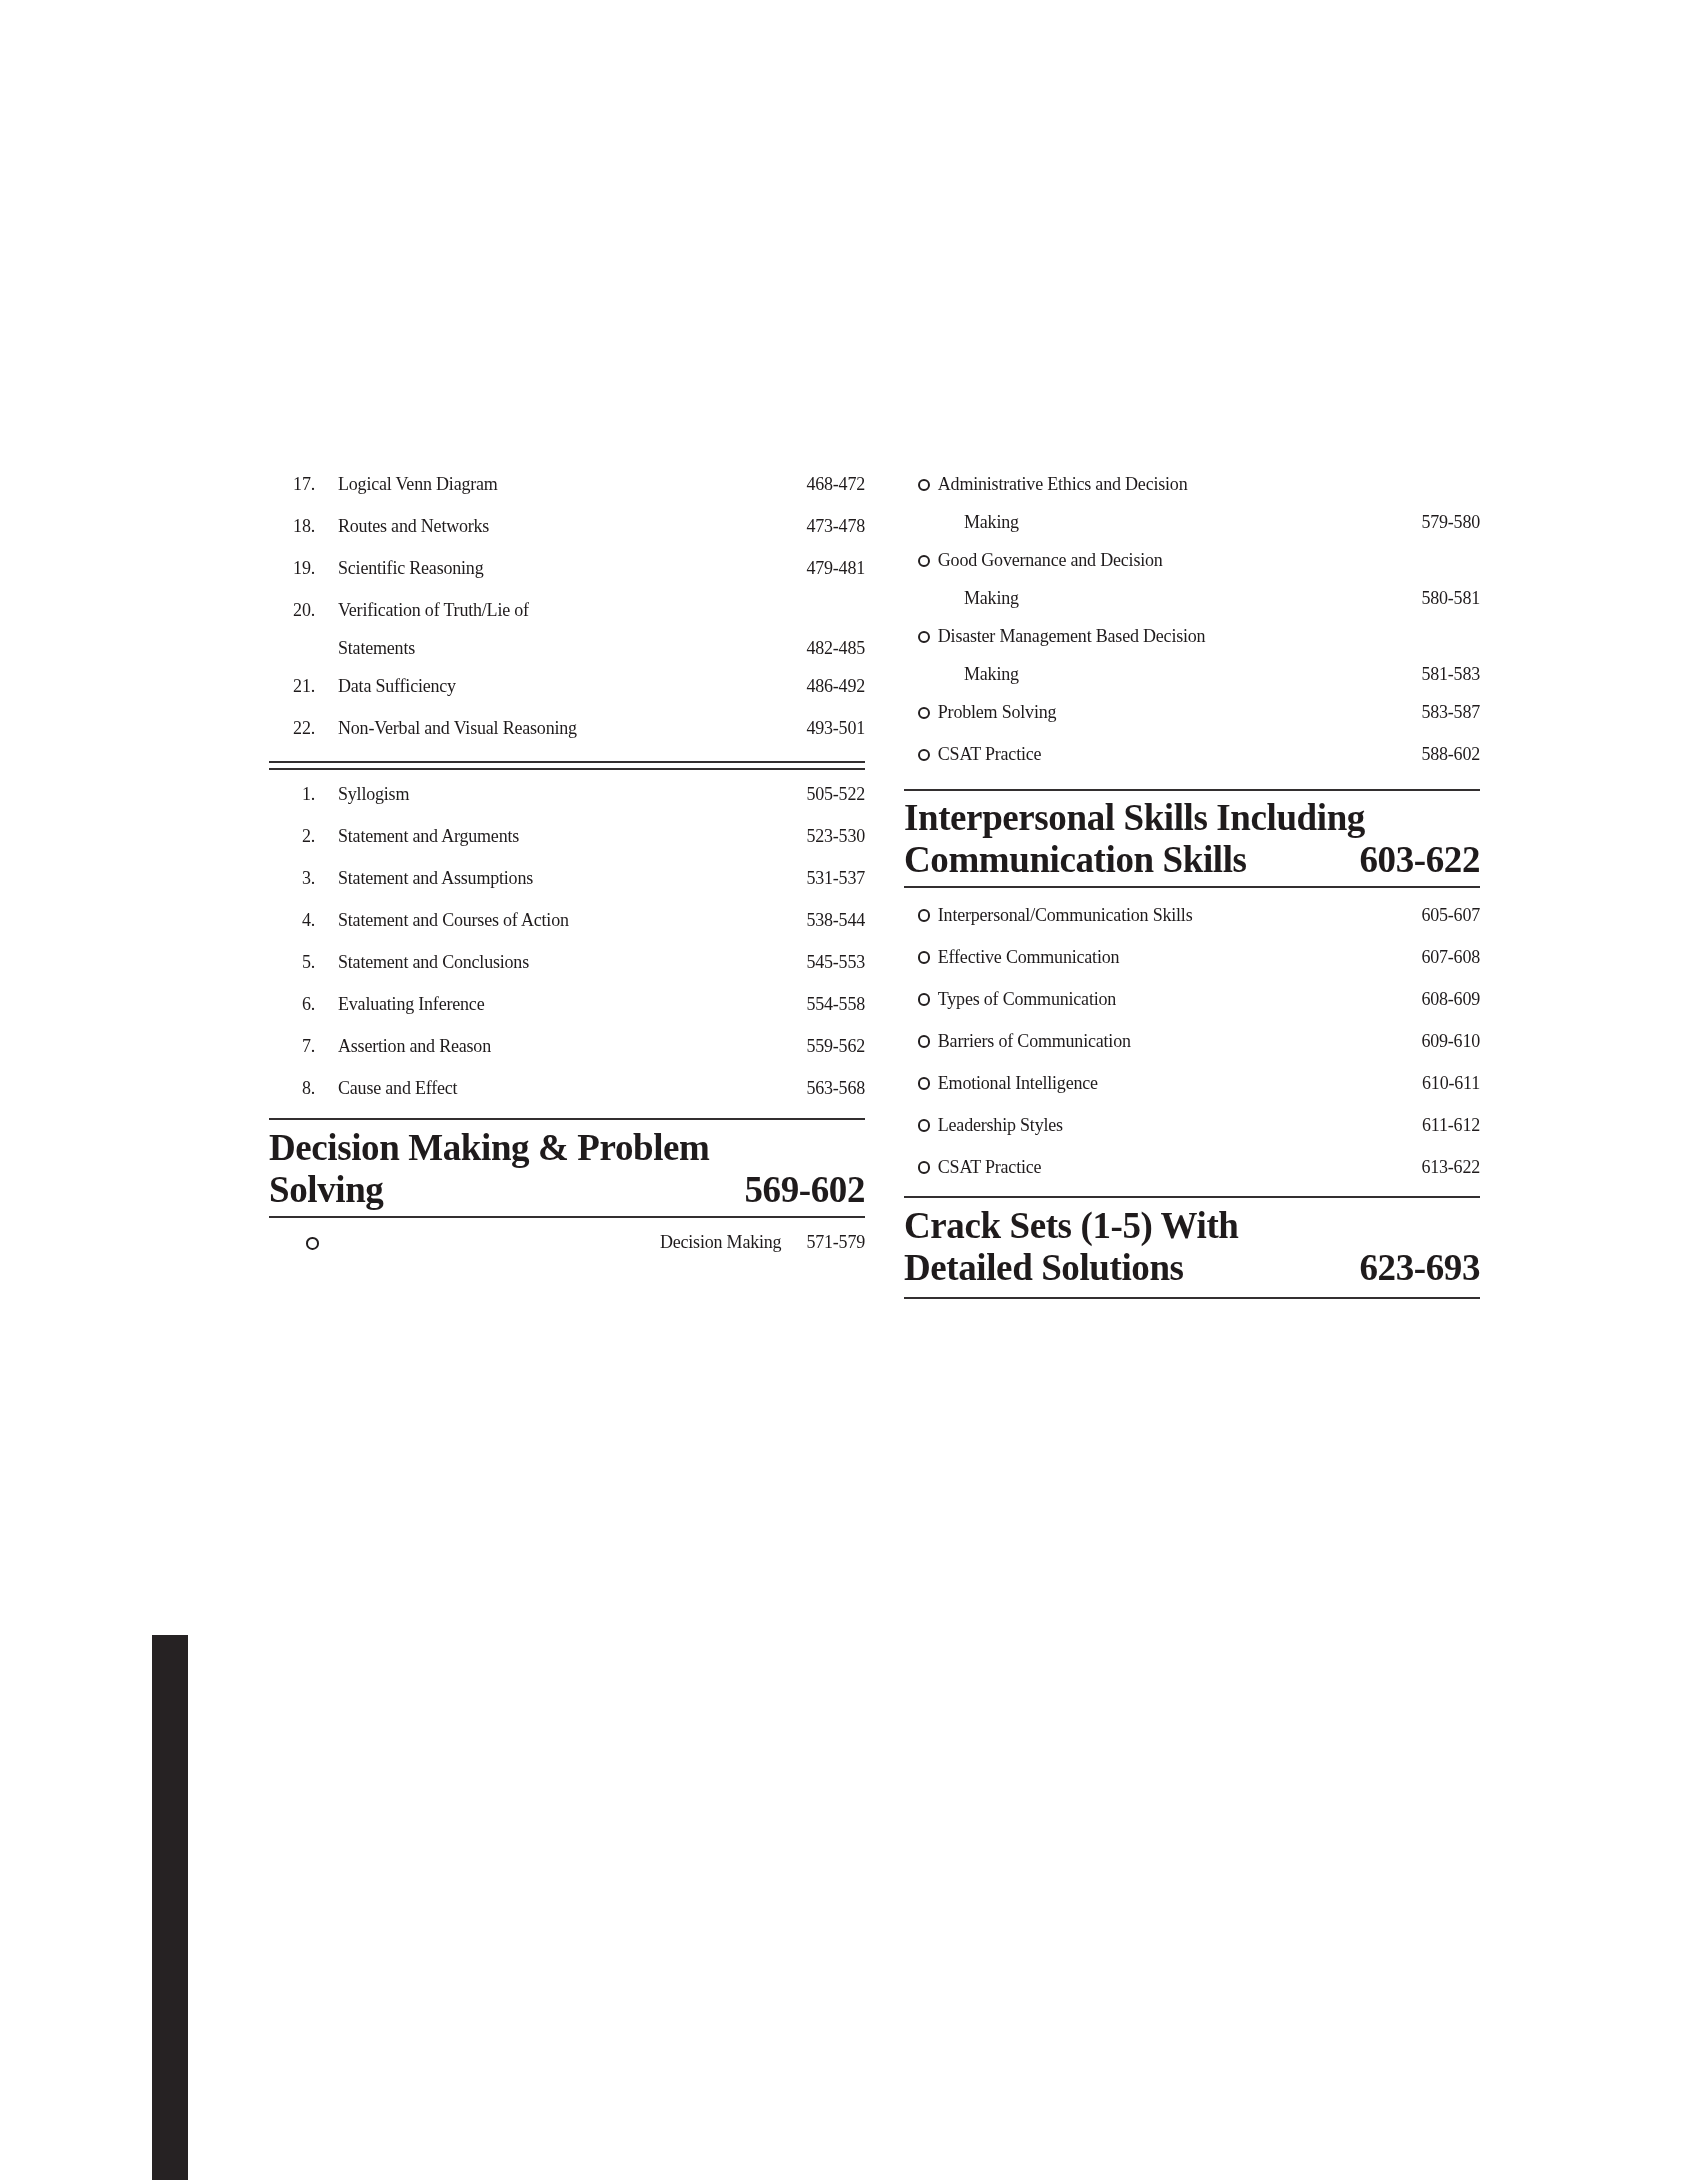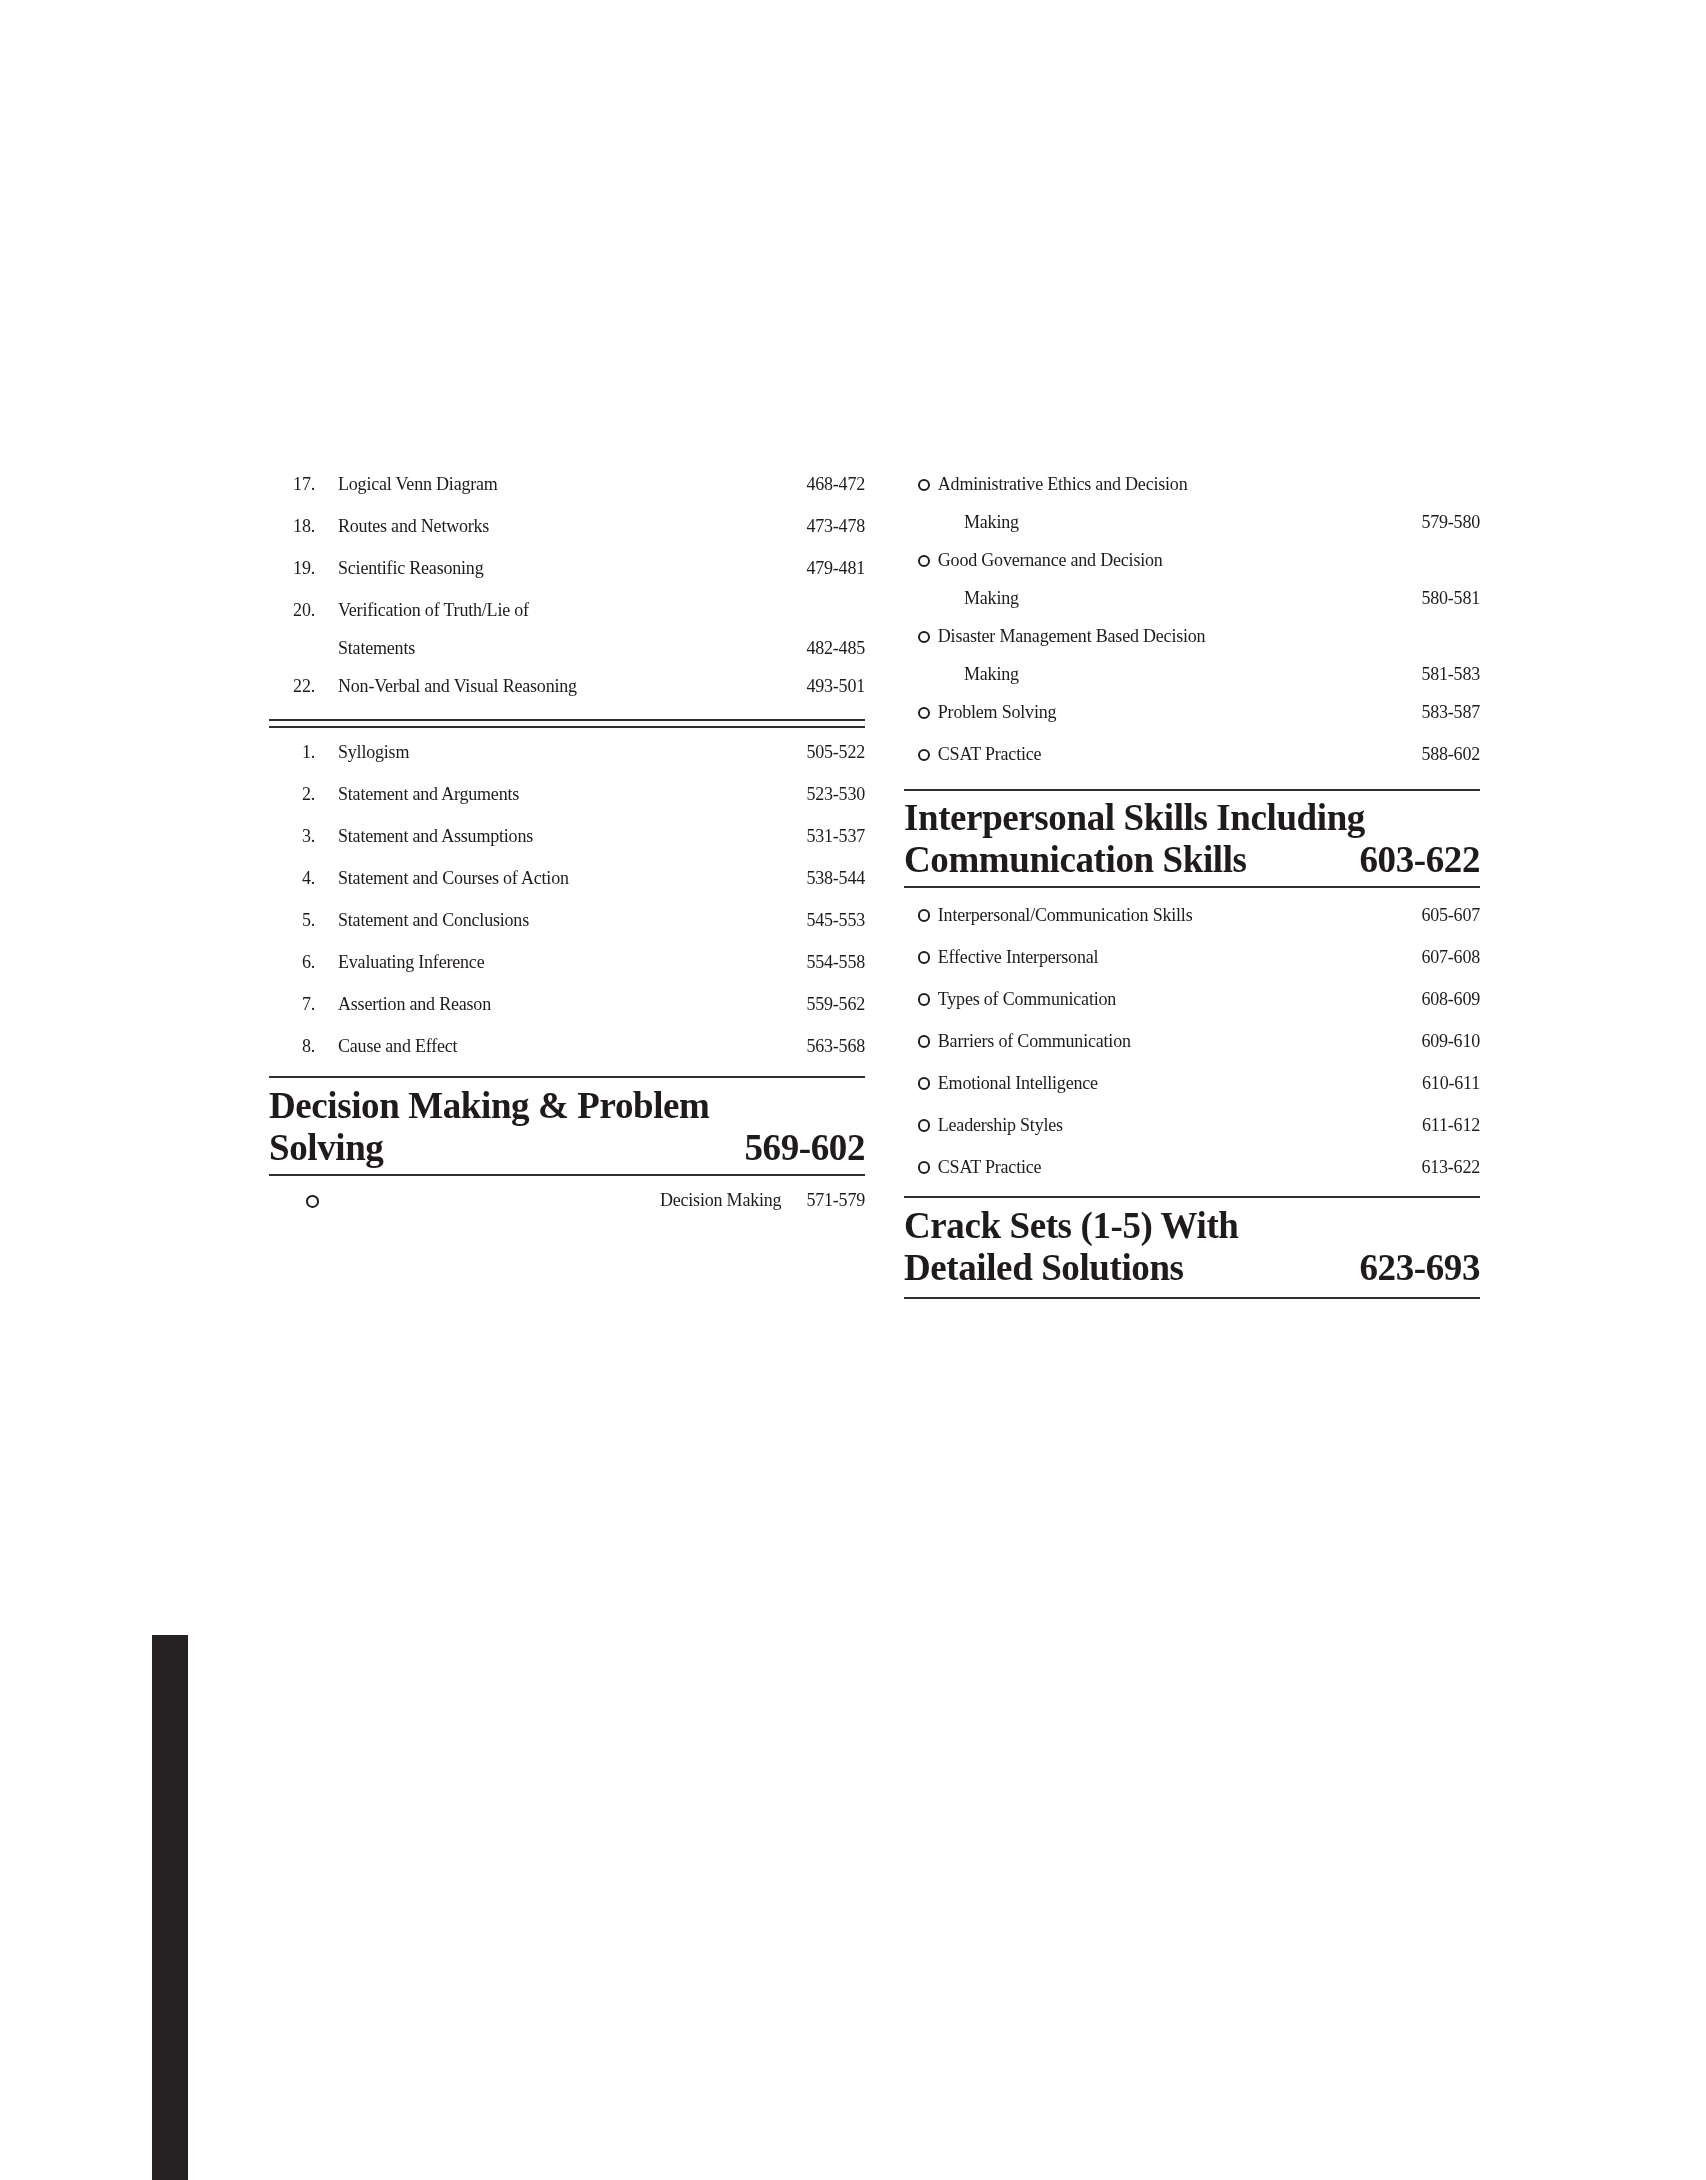--- a/index.html
+++ b/index.html
@@ -68,20 +68,25 @@
   <div class="line">
     <span class="num">20.</span>
     <span class="ttl">Verification of Truth/Lie of</span>
   </div>
   <div class="line cont">
     <span class="num"></span>
     <span class="ttl">Statements</span>
     <span class="pgs">482-485</span>
   </div>
   <div class="line">
+    <span class="num">21.</span>
+    <span class="ttl">Data Sufficiency</span>
+    <span class="pgs">486-492</span>
+  </div>
+  <div class="line">
     <span class="num">22.</span>
     <span class="ttl">Non-Verbal and Visual Reasoning</span>
     <span class="pgs">493-501</span>
   </div>
 
   <div class="rule mt14"></div>
 
 
   <div class="rule mt6"></div>
 
@@ -206,21 +211,21 @@
   <div class="rule mt6"></div>
 
   <div class="mt6">
     <div class="line sub">
       <span class="bullet"></span>
       <span class="ttl">Interpersonal/Communication Skills</span>
       <span class="pgs">605-607</span>
     </div>
     <div class="line sub">
       <span class="bullet"></span>
-      <span class="ttl">Effective Interpersonal</span>
+      <span class="ttl">Effective Communication</span>
       <span class="pgs">607-608</span>
     </div>
     <div class="line sub">
       <span class="bullet"></span>
       <span class="ttl">Types of Communication</span>
       <span class="pgs">608-609</span>
     </div>
     <div class="line sub">
       <span class="bullet"></span>
       <span class="ttl">Barriers of Communication</span>

